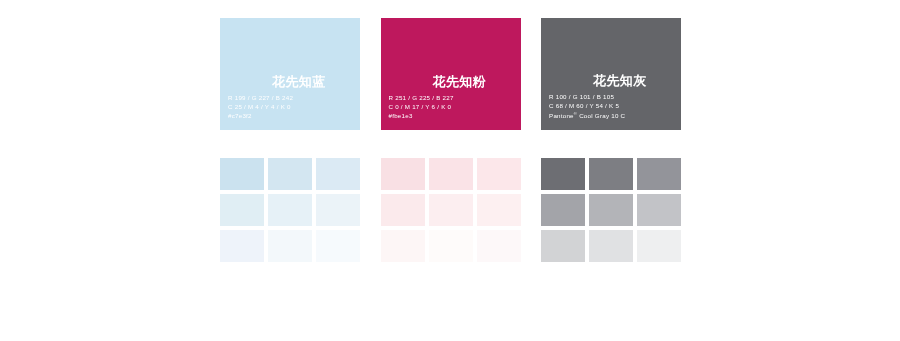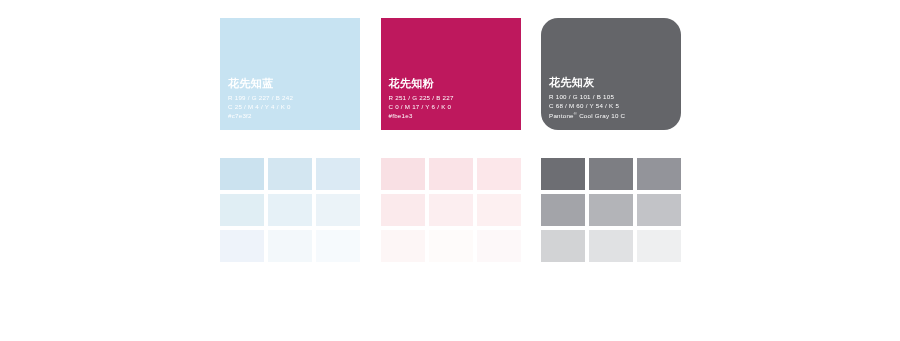--- a/index.html
+++ b/index.html
@@ -38,25 +38,26 @@
     position: relative;
     box-sizing: border-box;
   }
   .swatch-info {
     position: absolute;
     left: 8px;
     bottom: 9px;
     line-height: 1.45;
   }
   .swatch-name {
-    font-size: 11px;
+    font-size: 13px;
     font-weight: bold;
     letter-spacing: 0.4px;
     margin-bottom: 2px;
     white-space: nowrap;
+    margin-left: 44px;
   }
   .swatch-line {
     font-size: 6.2px;
     letter-spacing: 0.25px;
     white-space: nowrap;
   }
   .swatch-line sup {
     font-size: 4.2px;
     vertical-align: super;
   }
@@ -103,21 +104,21 @@
 
     <div class="swatch-card" id="card-pink" style="background: #be185d; color: rgb(255, 255, 255);">
       <div class="swatch-info">
         <div class="swatch-name">花先知粉</div>
         <div class="swatch-line">R 251 / G 225 / B 227</div>
         <div class="swatch-line">C 0 / M 17 / Y 6 / K 0</div>
         <div class="swatch-line">#fbe1e3</div>
       </div>
     </div>
 
-    <div class="swatch-card" id="card-gray" style="background: rgb(100, 101, 105); color: rgb(255, 255, 255); border-radius: 17px;">
+    <div class="swatch-card" id="card-gray" style="background: rgb(100, 101, 105); color: rgb(255, 255, 255);">
       <div class="swatch-info">
         <div class="swatch-name">花先知灰</div>
         <div class="swatch-line">R 100 / G 101 / B 105</div>
         <div class="swatch-line">C 68 / M 60 / Y 54 / K 5</div>
         <div class="swatch-line"><span id="pantone-text">Pantone<sup>®</sup> Cool Gray 10 C</span></div>
       </div>
     </div>
 
   </div>
 

